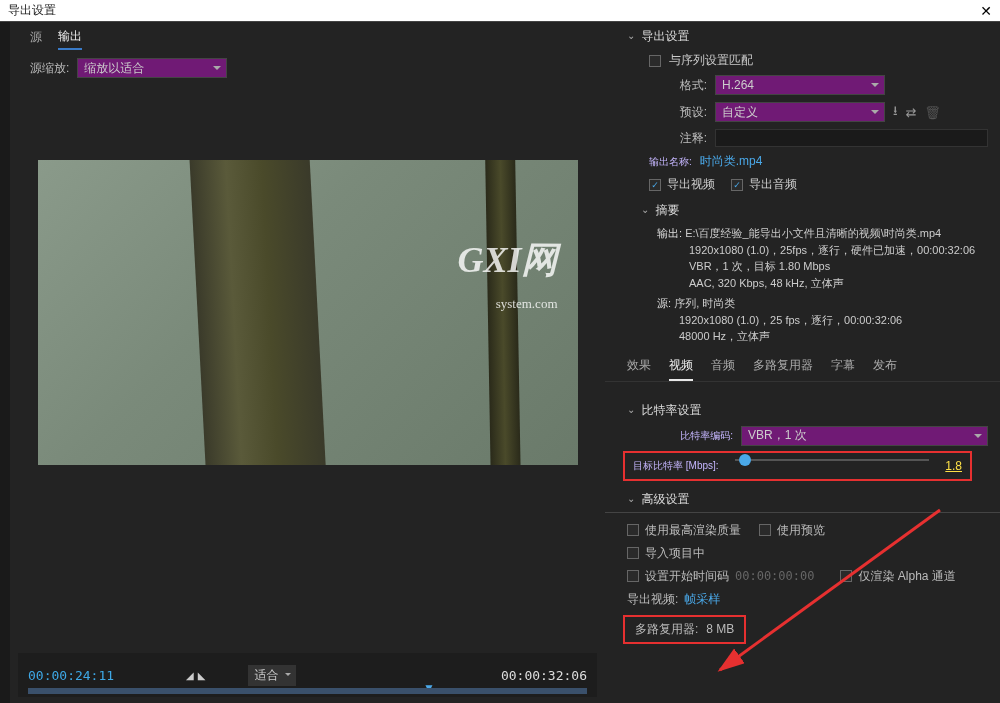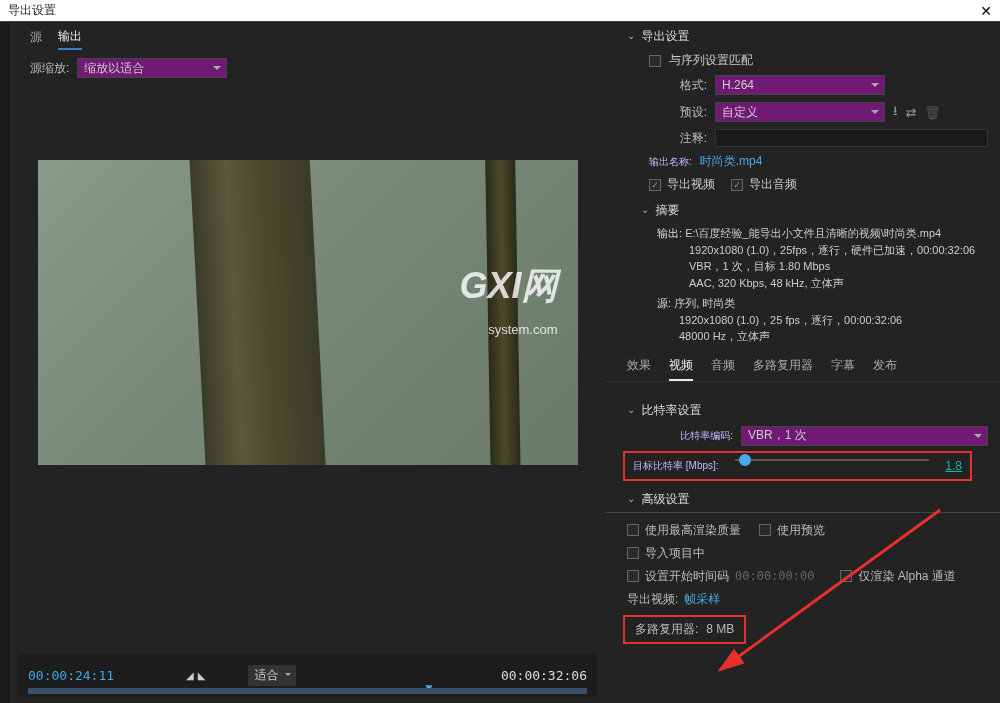--- a/index.html
+++ b/index.html
@@ -101,23 +101,23 @@
   }
   .trunk2 {
     position: absolute;
     right: 60px; top: -20px;
     width: 30px; height: 360px;
     background: linear-gradient(90deg, #2a2a1a, #4a4a2a, #2a2a1a);
     transform: rotate(-1deg);
   }
   .watermark {
     position: absolute;
-    right: 20px; top: 108px;
+    right: 20px; top: 82px;
     color: rgba(255,255,255,0.8);
-    font-family: Liberation Sans, sans-serif;
+    font-family: Liberation Serif, serif;
     font-size: 36px;
     font-style: italic;
     font-weight: bold;
     text-align: right;
     line-height: 1;
   }
   .watermark .small { font-size: 13px; font-style: normal; font-weight: normal; }
   .timeline-bar {
     height: 44px;
     background: #1d1d1d;
@@ -204,21 +204,21 @@
   }
   .slider {
     flex: 1; height: 2px; background: #555; position: relative;
     margin: 0 8px;
   }
   .slider-thumb {
     position: absolute; left: 4px; top: -5px;
     width: 12px; height: 12px; border-radius: 50%;
     background: #4aa8e8;
   }
-  .bitrate-val { color: #14b8a6; text-decoration: underline; font-size: 12px;}
+  .bitrate-val { color: #fde047; text-decoration: underline; font-size: 12px;}
   .bottom-panel {
     border-top: 1px solid #444;
     padding: 6px 0 6px 0;
   }
   .chk-row {
     display:flex; align-items:center; gap:6px; padding:3px 12px 3px 22px;
     color:#bbb; font-size:12px;
   }
   .est-box {
     border: 2px solid #e63030;

